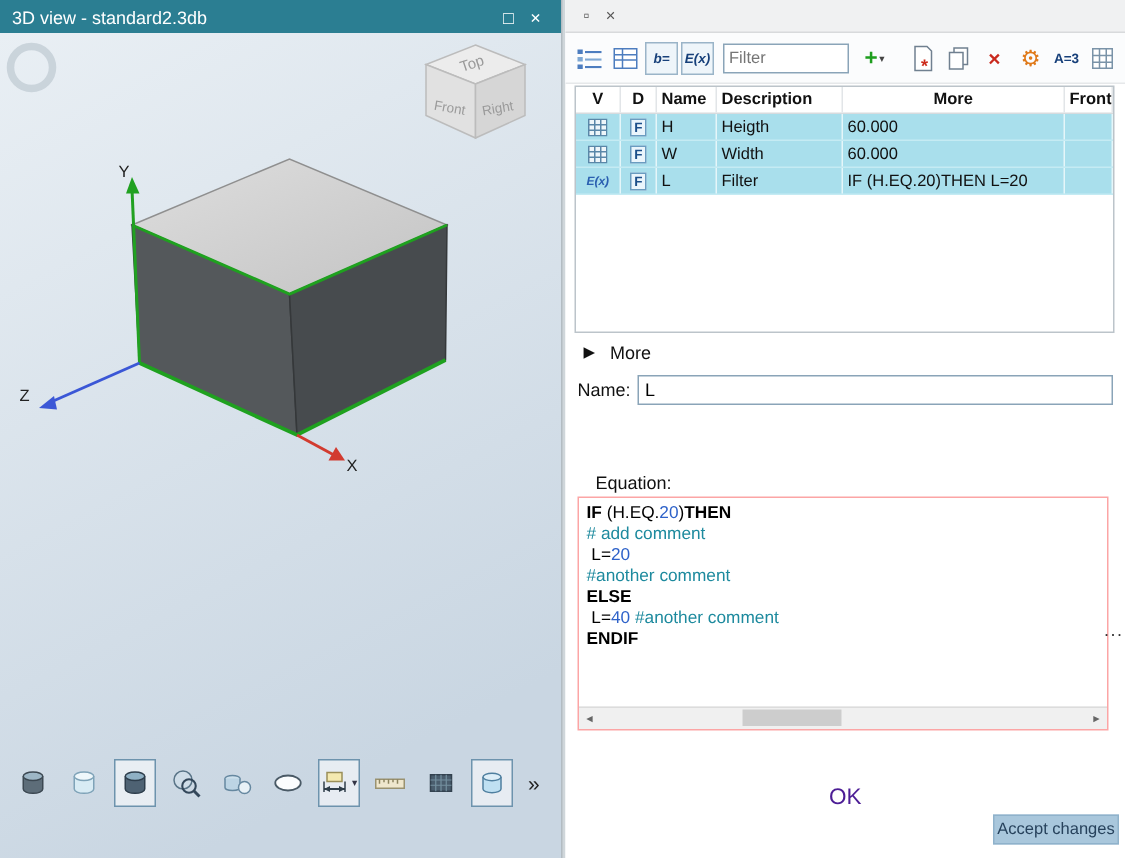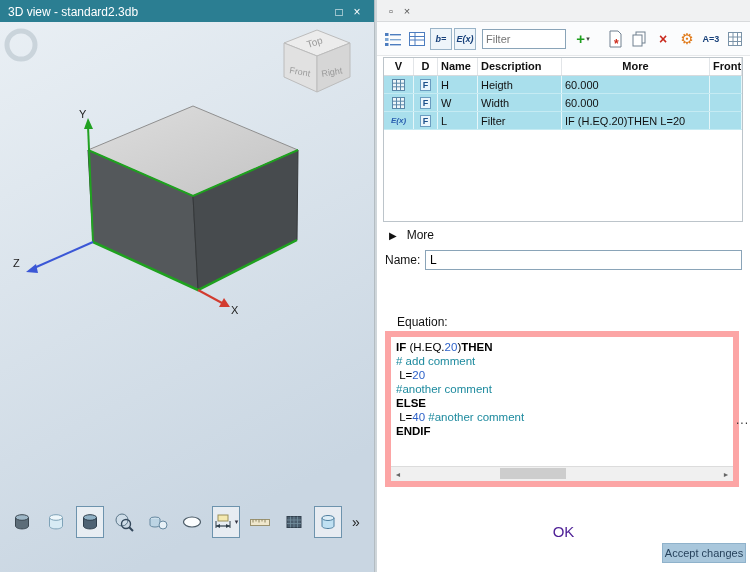--- a/index.html
+++ b/index.html
@@ -48,21 +48,21 @@
   .vfx{color:#2a5fb0;font-size:8px;font-weight:bold;font-style:italic;}
 
   .more-row{position:absolute;left:12px;top:228px;display:flex;align-items:center;gap:10px;font-size:12px;}
   .more-arrow{font-size:10px;color:#111;}
 
   .name-row{position:absolute;left:8px;top:250px;right:8px;display:flex;align-items:center;}
   .name-label{width:40px;font-size:12px;}
   .name-input{flex:1;height:18px;border:1px solid #8aa4b8;font-size:12px;padding:0 4px;font-family:"Liberation Sans",sans-serif;}
 
   .eq-label{position:absolute;left:20px;top:315px;font-size:12px;}
-  .equation-editor-wrap{position:absolute;left:8px;top:331px;width:354px;height:156px;border:6px solid #fca5a5;background:#fff;display:flex;flex-direction:column;box-sizing:border-box;}
+  .equation-editor-wrap{position:absolute;left:8px;top:331px;width:354px;height:156px;border:1px solid #fca5a5;background:#fff;display:flex;flex-direction:column;box-sizing:border-box;}
   .equation-editor{flex:1;padding:3px 5px;font-size:11.5px;line-height:14px;overflow:hidden;}
   .eq-line{white-space:pre;}
   .tk-k{font-weight:bold;color:#000;}
   .tk-p{color:#000;}
   .tk-n{color:#2e62c9;}
   .tk-c{color:#1d8a9e;}
   .hscroll{height:14px;background:#f0f0f0;border-top:1px solid #dcdcdc;display:flex;align-items:stretch;}
   .hs-btn{width:14px;display:flex;align-items:center;justify-content:center;font-size:7px;color:#666;}
   .hs-track{flex:1;position:relative;}
   .hs-thumb{position:absolute;left:95px;top:1px;width:66px;height:11px;background:#cdcdcd;}

